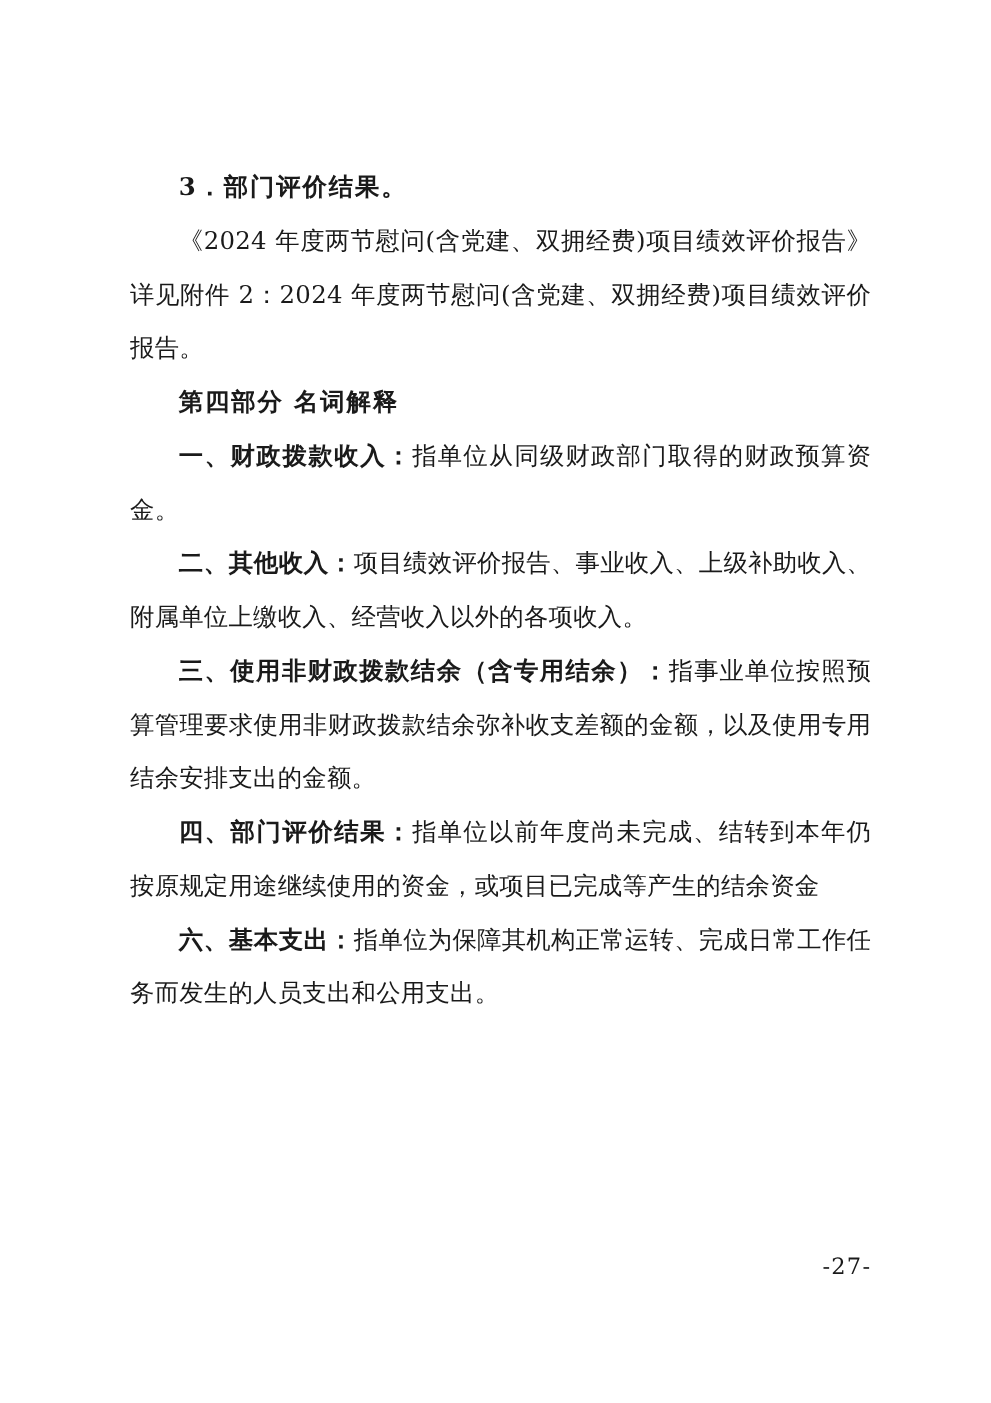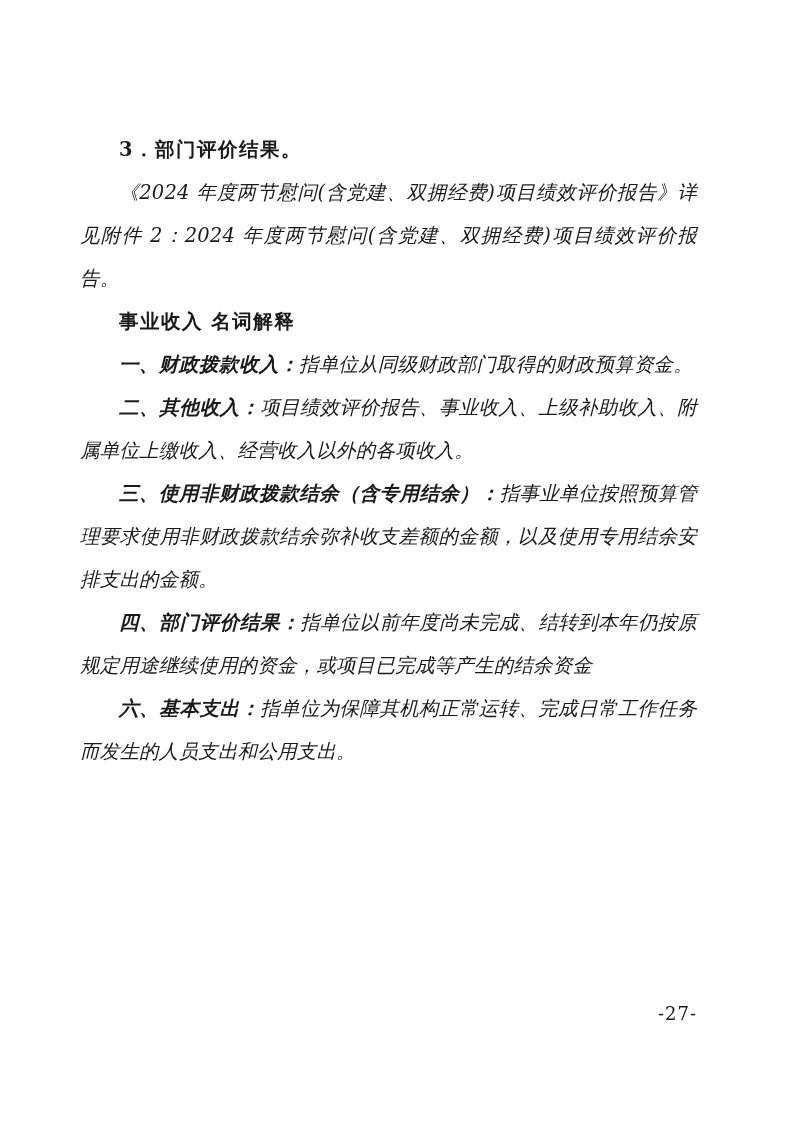--- a/index.html
+++ b/index.html
@@ -15,33 +15,32 @@
     position: relative;
     overflow: hidden;
   }
   .page {
     position: absolute;
     left: 0;
     top: 0;
     width: 793px;
     height: 1122px;
     box-sizing: border-box;
-    padding: 128px 96px 60px 80px;
+    padding: 128px 96px 60px 104px;
   }
   .body-block {
     font-size: 19.5px;
     line-height: 43px;
     text-align: justify;
     text-justify: inter-ideograph;
     letter-spacing: 0.2px;
   }
   .para {
     margin: 0;
     text-indent: 2em;
-    font-style: italic;
   }
   .term-title {
     font-weight: bold;
     letter-spacing: 0.5px;
   }
   .page-number {
     position: absolute;
     right: 96px;
     bottom: 98px;
     font-size: 18px;
@@ -61,21 +60,21 @@
 <body>
 
 <div class="page">
 
   <div class="body-block">
 
     <p class="sec-head">3．部门评价结果。</p>
 
     <p class="para">《2024 年度两节慰问(含党建、双拥经费)项目绩效评价报告》详见附件 2：2024 年度两节慰问(含党建、双拥经费)项目绩效评价报告。</p>
 
-    <p class="sec-head">事业收入  名词解释</p>
+    <p class="sec-head">第四部分  名词解释</p>
 
     <p class="para"><span class="term-title">一、财政拨款收入：</span><span>指单位从同级财政部门取得的财政预算资金。</span></p>
 
     <p class="para"><span class="term-title">二、其他收入：</span><span>项目绩效评价报告、事业收入、上级补助收入、附属单位上缴收入、经营收入以外的各项收入。</span></p>
 
     <p class="para"><span class="term-title">三、使用非财政拨款结余（含专用结余）：</span><span>指事业单位按照预算管理要求使用非财政拨款结余弥补收支差额的金额，以及使用专用结余安排支出的金额。</span></p>
 
     <p class="para"><span class="term-title">四、部门评价结果：</span><span>指单位以前年度尚未完成、结转到本年仍按原规定用途继续使用的资金，或项目已完成等产生的结余资金</span></p>
 
 

